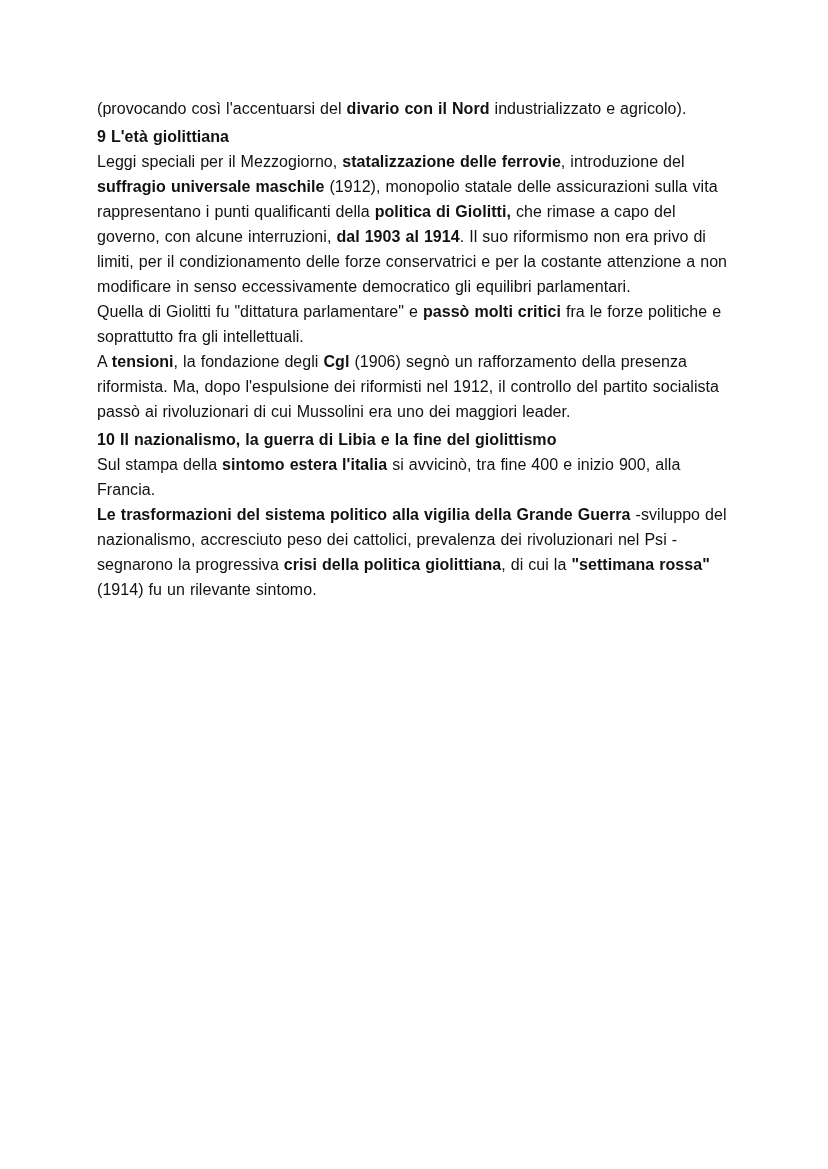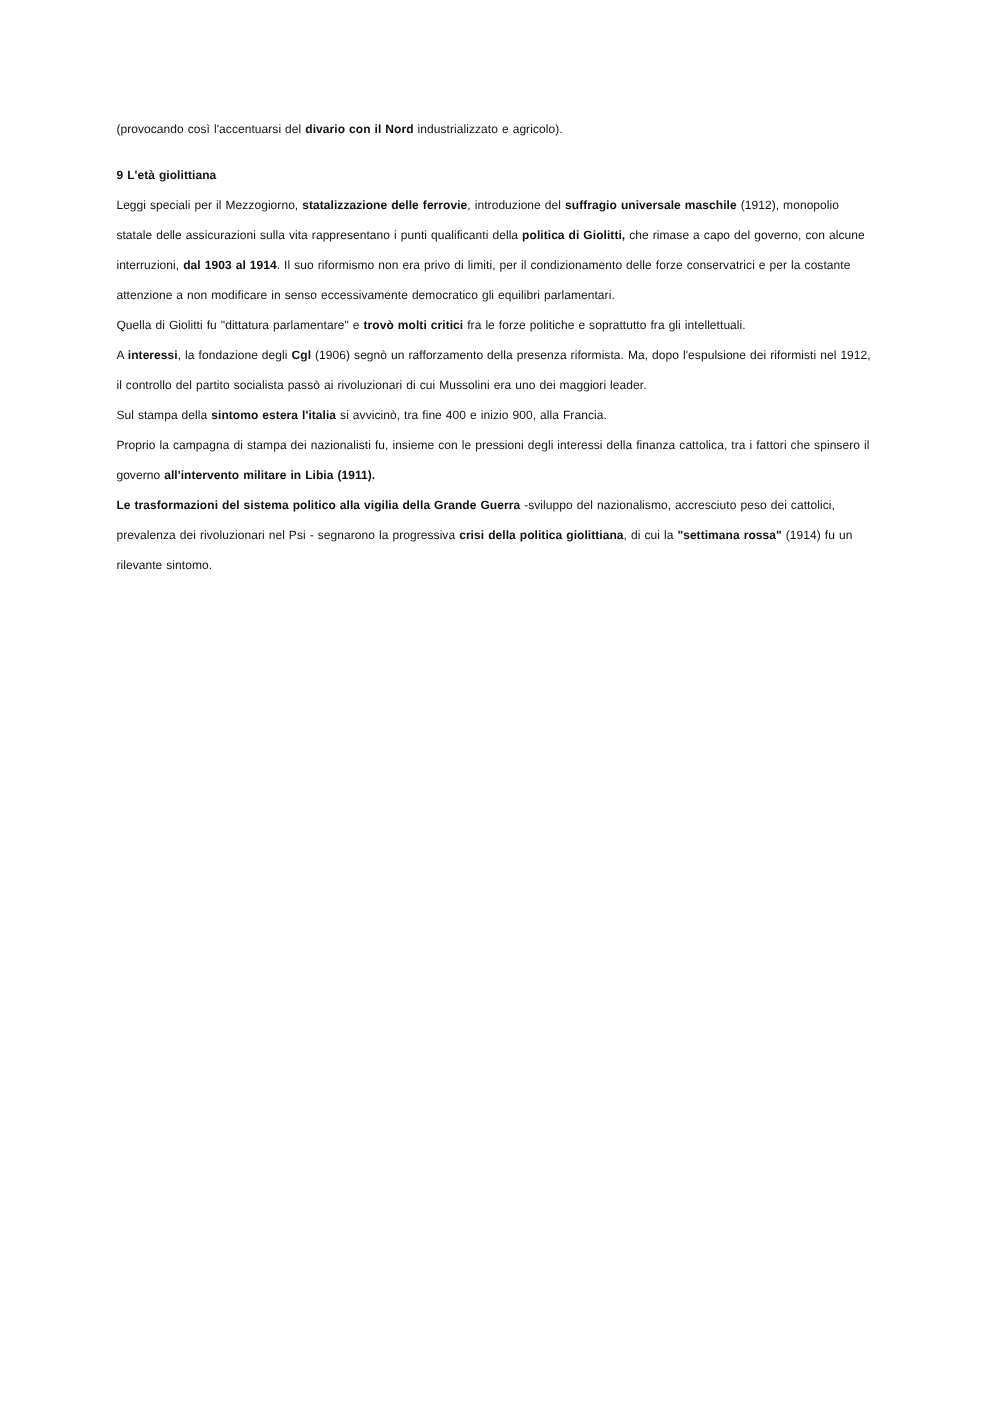--- a/index.html
+++ b/index.html
@@ -17,40 +17,40 @@
     color: #111111;
     overflow: hidden;
     box-sizing: border-box;
     padding: 96px 98px 40px 97px;
   }
   .content {
     width: 633px;
   }
   p.para {
     margin: 0;
-    font-size: 10px;
+    font-size: 16px;
     line-height: 25px;
     letter-spacing: 0.05px;
     word-spacing: 0.5px;
   }
   p.para.heading {
-    margin-top: 13px;
+    margin-top: 3px;
     font-weight: bold;
   }
   .bold {
     font-weight: bold;
   }
 </style>
 </head>
 <body>
 
 <div class="page" style="background: rgb(255, 255, 255); color: rgb(17, 17, 17);">
   <div class="content">
       <p class="para"><span>(provocando così l'accentuarsi del </span><span class="bold">divario con il Nord</span><span> industrializzato e agricolo).</span></p>
       <p class="para heading"><span class="bold">9 L'età giolittiana</span></p>
       <p class="para"><span>Leggi speciali per il Mezzogiorno, </span><span class="bold">statalizzazione delle ferrovie</span><span>, introduzione del </span><span class="bold">suffragio universale maschile</span><span> (1912), monopolio statale delle assicurazioni sulla vita rappresentano i punti qualificanti della </span><span class="bold">politica di Giolitti,</span><span> che rimase a capo del governo, con alcune interruzioni, </span><span class="bold">dal 1903 al 1914</span><span>. Il suo riformismo non era privo di limiti, per il condizionamento delle forze conservatrici e per la costante attenzione a non modificare in senso eccessivamente democratico gli equilibri parlamentari.</span></p>
-      <p class="para"><span>Quella di Giolitti fu "dittatura parlamentare" e </span><span class="bold">trovò molti critici</span><span> fra le forze politiche e soprattutto fra gli intellettuali.</span></p>
-      <p class="para"><span>A </span><span class="bold">interessi</span><span>, la fondazione degli </span><span class="bold">Cgl</span><span> (1906) segnò un rafforzamento della presenza riformista. Ma, dopo l'espulsione dei riformisti nel 1912, il controllo del partito socialista passò ai rivoluzionari di cui Mussolini era uno dei maggiori leader.</span></p>
+      <p class="para"><span>Quella di Giolitti fu "dittatura parlamentare" e </span><span class="bold">passò molti critici</span><span> fra le forze politiche e soprattutto fra gli intellettuali.</span></p>
+      <p class="para"><span>A </span><span class="bold">tensioni</span><span>, la fondazione degli </span><span class="bold">Cgl</span><span> (1906) segnò un rafforzamento della presenza riformista. Ma, dopo l'espulsione dei riformisti nel 1912, il controllo del partito socialista passò ai rivoluzionari di cui Mussolini era uno dei maggiori leader.</span></p>
+      <p class="para heading"><span class="bold">10 Il nazionalismo, la guerra di Libia e la fine del giolittismo</span></p>
       <p class="para"><span>Sul stampa della </span><span class="bold">sintomo estera l'italia</span><span> si avvicinò, tra fine 400 e inizio 900, alla Francia.</span></p>
-      <p class="para"><span>Proprio la campagna di stampa dei nazionalisti fu, insieme con le pressioni degli interessi della finanza cattolica, tra i fattori che spinsero il governo </span><span class="bold">all'intervento militare in Libia (1911).</span></p>
       <p class="para"><span class="bold">Le trasformazioni del sistema politico alla vigilia della Grande Guerra</span><span> -sviluppo del nazionalismo, accresciuto peso dei cattolici, prevalenza dei rivoluzionari nel Psi - segnarono la progressiva </span><span class="bold">crisi della politica giolittiana</span><span>, di cui la </span><span class="bold">"settimana rossa"</span><span> (1914) fu un rilevante sintomo.</span></p>
     </div>
 </div>
 
 </body></html>

